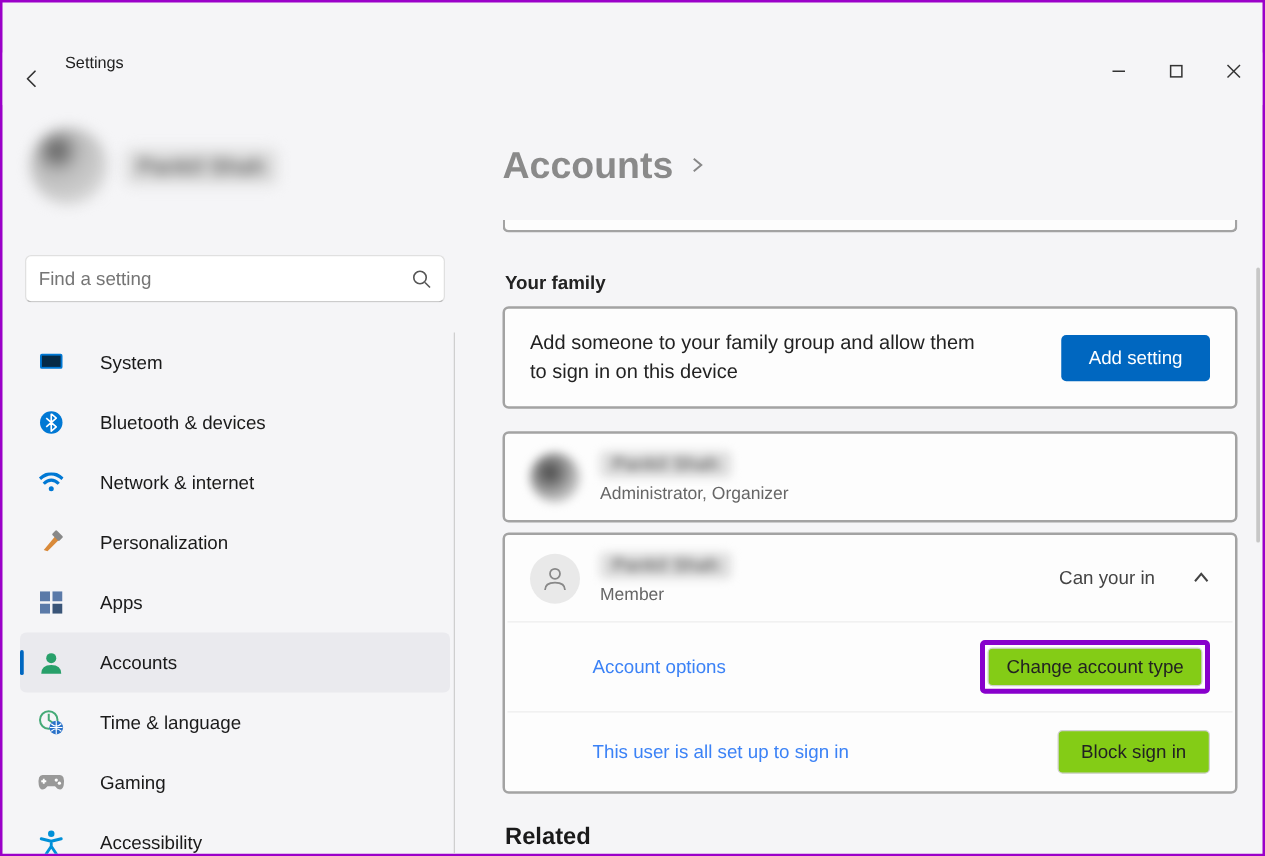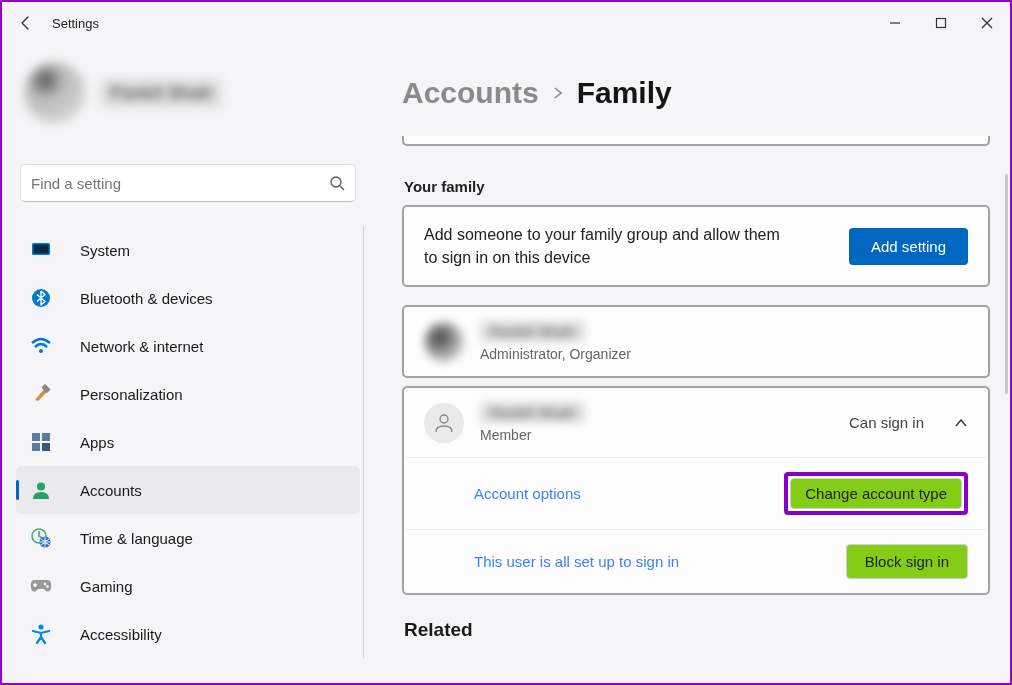--- a/index.html
+++ b/index.html
@@ -9,24 +9,24 @@
     color: #1a1a1a;
     width: 1012px;
     height: 685px;
     overflow: hidden;
     border: 2px solid #9b00c9;
     position: relative;
   }
   
   .titlebar {
     display: flex;
-    align-items: center;
     height: 42px;
     padding: 0 0 0 16px;
     background: #f5f5f7;
+    margin-top: 40px;
   }
   .titlebar .back { width: 28px; display:flex; align-items:center; }
   .titlebar .title { font-size: 13px; margin-left: 6px; color:#222;}
   .winbtns { margin-left: auto; display: flex; }
   .winbtn { width: 46px; height: 30px; display:flex; align-items:center; justify-content:center; }
   .winbtn svg { stroke: #333; }
 
   .app { display: flex; height: calc(685px - 42px - 4px); }
 
   
@@ -288,21 +288,20 @@
   <div class="main">
     <div class="scrollbar-thumb"></div>
 
     <div class="breadcrumb">
       <span class="bc1">Accounts</span>
       <span class="bc-sep">
         <svg width="10" height="14" viewBox="0 0 10 14">
             <path d="M2 2 L8 7 L2 12" stroke="#888" stroke-width="1.6" fill="none"></path>
           </svg>
       </span>
-      <span class="bc2">Family</span>
     </div>
 
     <div class="card prev"></div>
 
     <div class="section-header">Your family</div>
 
     <div class="card">
       <div class="row add">
         <div class="label">Add someone to your family group and allow them to sign in on this device</div>
         <button class="btn-primary">Add setting</button>
@@ -324,21 +323,21 @@
         <div class="pic generic">
           <svg width="22" height="22" viewBox="0 0 22 22">
               <circle cx="11" cy="7" r="4" fill="none" stroke="#888" stroke-width="1.4"></circle>
               <path d="M3 20 Q3 14 11 14 Q19 14 19 20" fill="none" stroke="#888" stroke-width="1.4"></path>
             </svg>
         </div>
         <div class="info">
           <div class="pname">Pankil Shah</div>
           <div class="prole">Member</div>
         </div>
-        <div class="status">Can sign in</div>
+        <div class="status">Can your in</div>
         <span class="chev">
           <svg width="14" height="10" viewBox="0 0 14 10">
               <path d="M2 8 L7 2 L12 8" stroke="#444" stroke-width="1.6" fill="none"></path>
             </svg>
         </span>
       </div>
 
       <div class="divider"></div>
 
       <div class="subrow">

